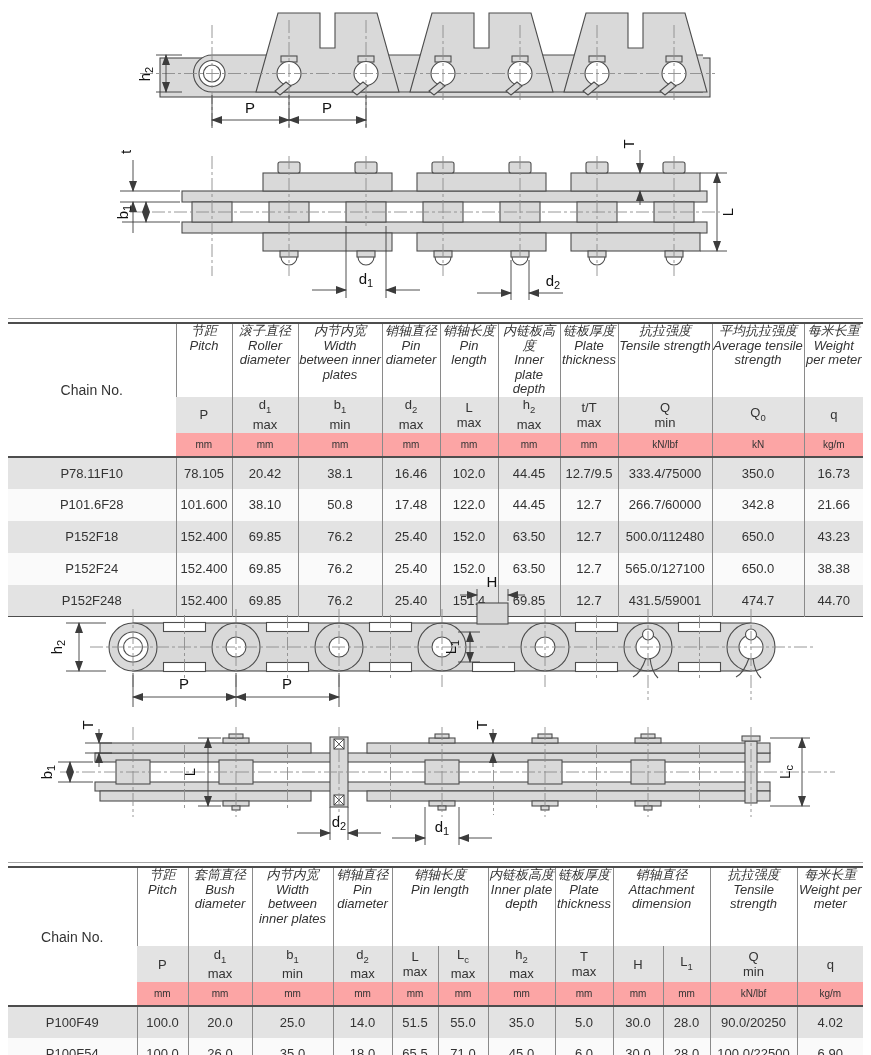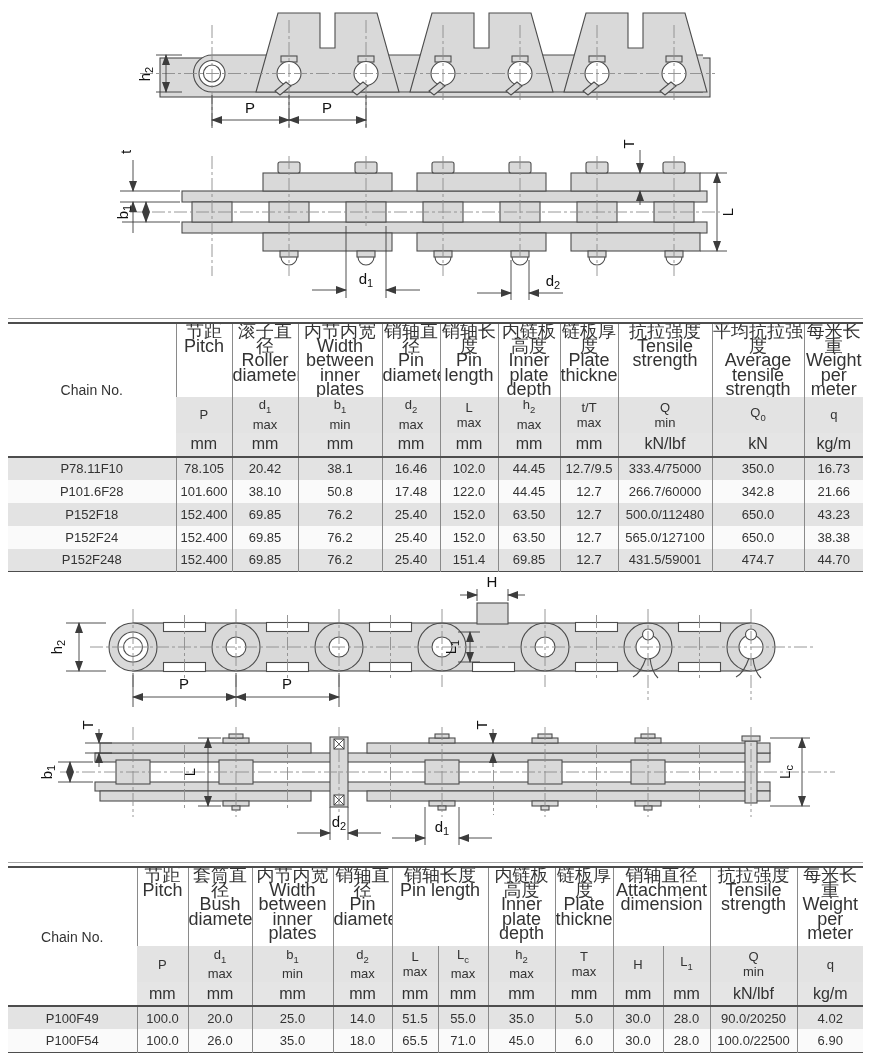--- a/index.html
+++ b/index.html
@@ -9,26 +9,26 @@
 
   
   .tblwrap{position:absolute;left:8px;width:855px;border-top:1px solid #a6a6a6;padding-top:3px;}
   table.spec{width:100%;border-collapse:collapse;table-layout:fixed;
              border-top:2px solid #4d4d4d;border-bottom:1px solid #4d4d4d;}
   table.spec th, table.spec td{border-left:1px solid #8a8a8a;font-weight:normal;
              text-align:center;padding:0;overflow:hidden;}
   table.spec th:first-child, table.spec td:first-child{border-left:none;}
   table.spec thead{border-bottom:2px solid #4d4d4d;}
   th.chain-th{vertical-align:middle;font-size:14px;background:#fff;}
-  th.hdr{font-size:18px;line-height:14.5px;vertical-align:top;padding-top:3px;height:72px;}
+  th.hdr{font-size:13px;line-height:14.5px;vertical-align:top;padding-top:3px;height:72px;font-style:italic;}
   #table2 th.hdr{height:78px;}
   tr.symrow th{background:#e3e3e3;font-size:13px;line-height:15px;height:36px;vertical-align:middle;}
   tr.symrow sub{font-size:9.5px;}
-  tr.unitrow th{height:23px;font-size:16px;background:#e5e5e5;}
-  tbody tr{height:23px;font-size:13px;padding-left:17px;}
+  tr.unitrow th{height:23px;font-size:10px;background:#fca5a5;}
+  tbody tr{height:32px;font-size:13px;padding-left:17px;}
   tbody tr.odd{background:#e3e3e3;}
   tbody tr.even{background:#fafafa;margin-top:16px;}
 
   
   .pl{fill:#d9d9d9;stroke:#4d4d4d;stroke-width:1.1;}
   .wh{fill:#ffffff;stroke:#4d4d4d;stroke-width:1.1;}
   .ol{fill:none;stroke:#4d4d4d;stroke-width:1.1;}
   .cl{stroke:#8c8c8c;stroke-width:0.9;fill:none;stroke-dasharray:13 3 3 3;}
   .dm{stroke:#3c3c3c;stroke-width:0.9;fill:none;}
   text.dt{font-size:15px;fill:#111;text-anchor:middle;}

